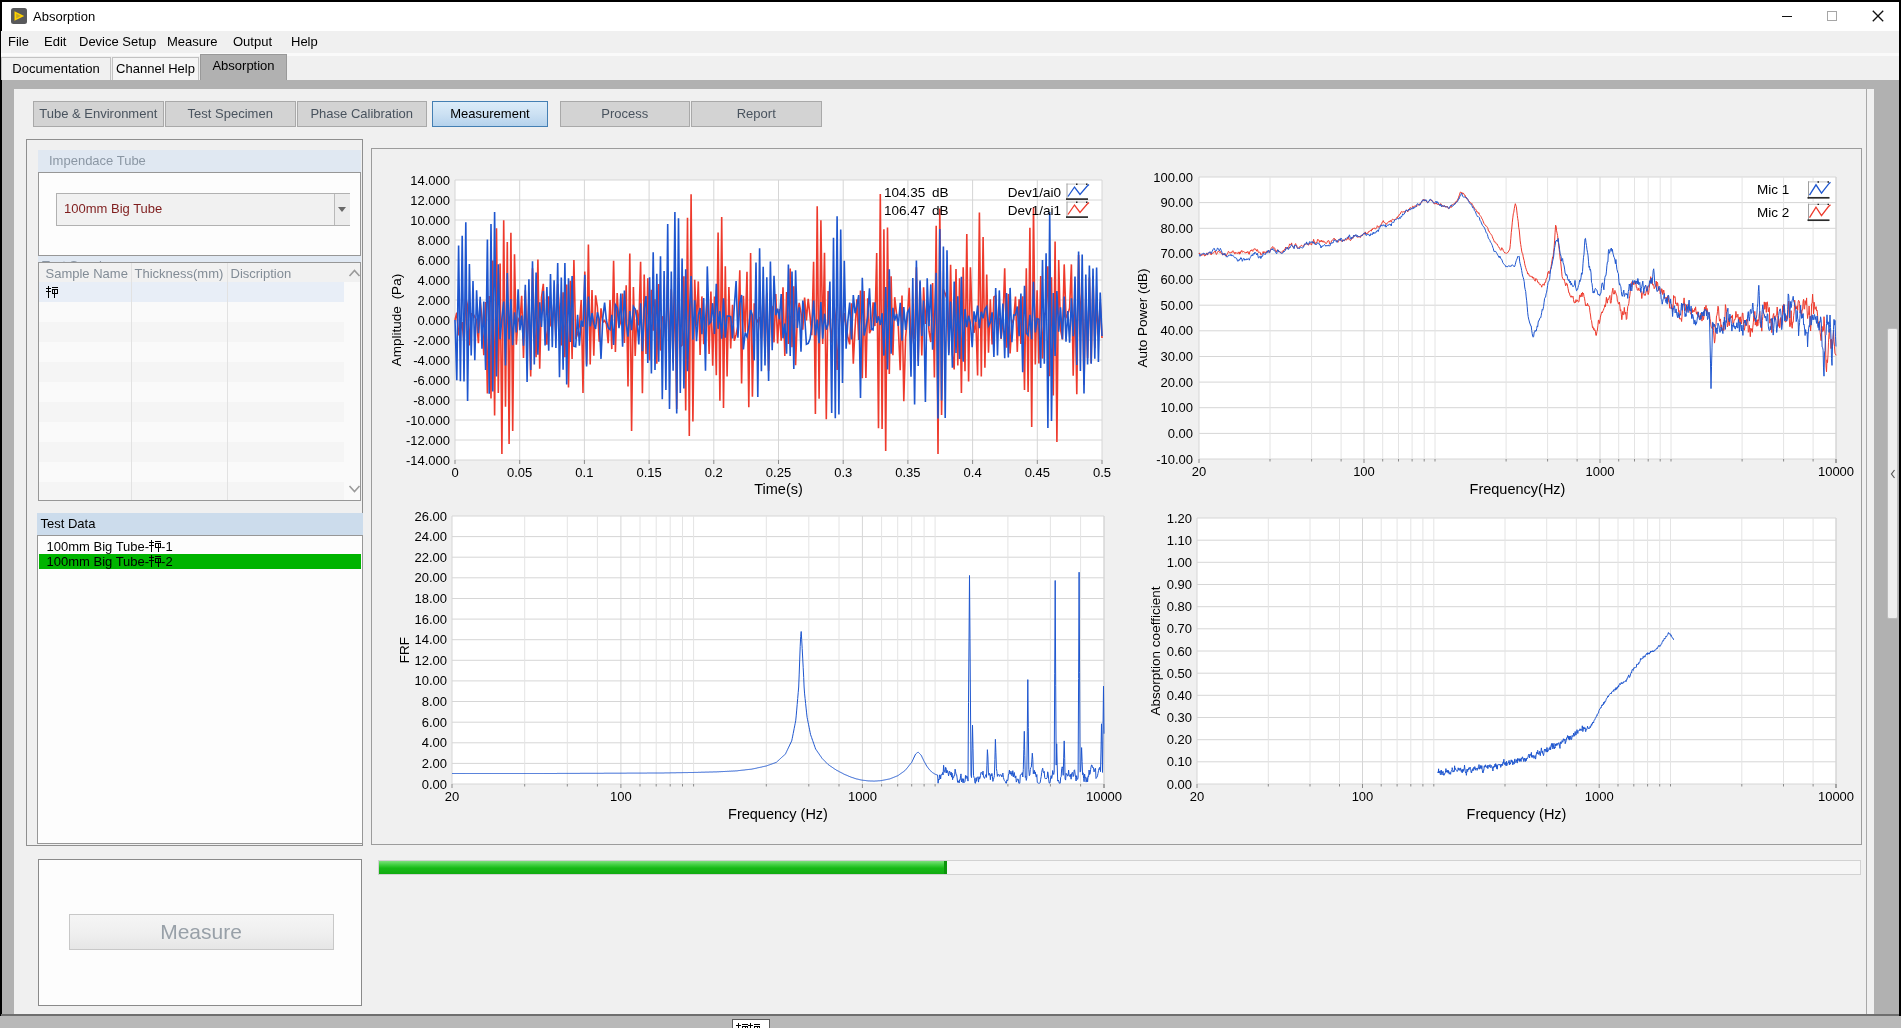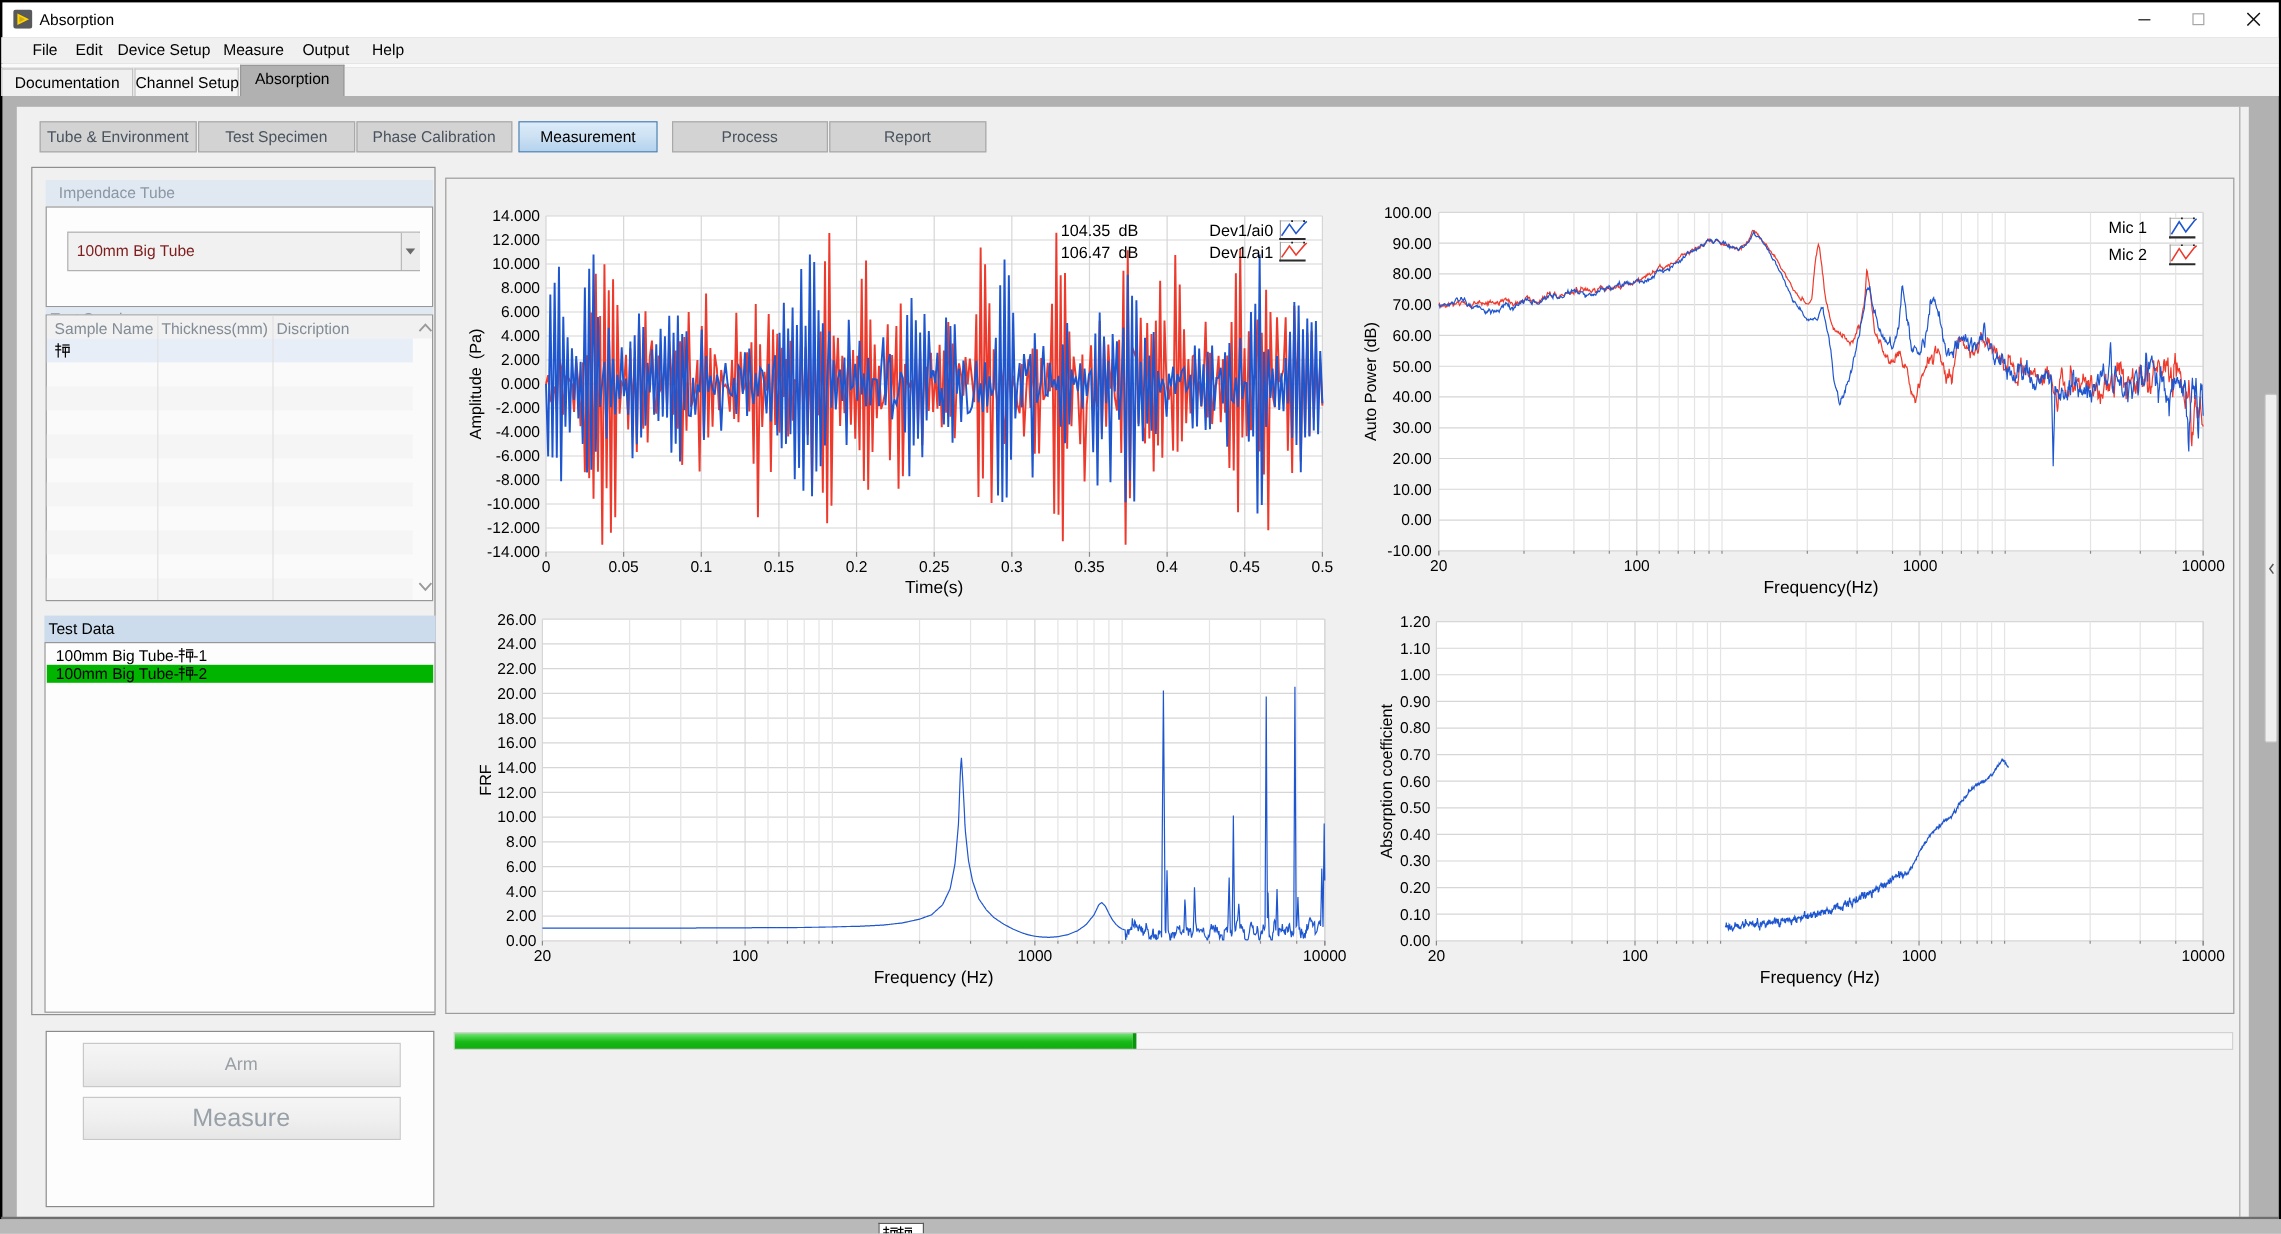--- a/index.html
+++ b/index.html
@@ -5,21 +5,21 @@
 * { margin:0; padding:0; box-sizing:border-box; }
 html,body { width:1901px; height:1028px; overflow:hidden; }
 body { font-family:"Liberation Sans", sans-serif; position:relative; background:#b1b1b1; }
 .abs { position:absolute; }
 #titlebar { left:0; top:0; width:1901px; height:31px; background:#fff; border-top:2px solid #000; }
 #title-ico { left:11px; top:8px; width:16px; height:16px; }
 #title-txt { left:33px; top:9px; font-size:13px; color:#000; }
 #btn-min { left:1782px; top:16px; width:10px; height:0; border-top:1.4px solid #111; }
 #btn-max { left:1827px; top:11px; width:10px; height:10px; border:1.2px solid #a6a6a6; }
 #menubar { left:1px; top:31px; width:1898px; height:22px; background:#f0f0f0; }
-.menu-item { position:absolute; top:34px; font-size:13px; color:#000;margin-left:19px; }
+.menu-item { position:absolute; top:34px; font-size:13px; color:#000; }
 #menu-sep { left:1px; top:53px; width:1898px; height:3px; background:#fafafa; }
 #tabstrip { left:1px; top:56px; width:1898px; height:24px; background:#f0f0f0; }
 .tab { position:absolute; font-size:13px; color:#000; text-align:center; white-space:nowrap; }
 #tab1 { left:1px; top:57px; width:110px; height:23px; background:#f0f0f0; border:1px solid #c2c2c2; border-bottom:none; line-height:22px; }
 #tab2 { left:112px; top:57px; width:87px; height:23px; background:#f5f5f5; border:1px solid #c2c2c2; border-bottom:none; line-height:22px; }
 #tab3 { left:200px; top:54px; width:87px; height:26px; background:#b1b1b1; border-left:1px solid #999; border-right:1px solid #999; border-top:1px solid #999; line-height:21px; }
 #panel { left:14px; top:89px; width:1860px; height:925px; background:#f0f0f0; }
 #panel-redge { left:1866px; top:89px; width:1px; height:925px; background:#a8a8a8; }
 #win-bottom { left:1px; top:1014px; width:1898px; height:2px; background:#6e6e6e; }
 #below-win { left:0; top:1016px; width:1901px; height:12px; background:#b9b9b9; }
@@ -86,21 +86,21 @@
 <div class="abs" id="menubar"></div>
 <div class="abs menu-item" style="left:8px">File</div>
 <div class="abs menu-item" style="left:44px">Edit</div>
 <div class="abs menu-item" style="left:79px">Device Setup</div>
 <div class="abs menu-item" style="left:167px">Measure</div>
 <div class="abs menu-item" style="left:233px">Output</div>
 <div class="abs menu-item" style="left:291px">Help</div>
 <div class="abs" id="menu-sep"></div>
 <div class="abs" id="tabstrip"></div>
 <div class="abs tab" id="tab1">Documentation</div>
-<div class="abs tab" id="tab2">Channel Setup</div>
+<div class="abs tab" id="tab2">Channel Help</div>
 <div class="abs tab" id="tab3">Absorption</div>
 <div class="abs" id="panel"></div>
 <div class="abs" id="panel-redge"></div>
 <div class="abs tabbtn" style="left:33px;width:130.5px">Tube &amp; Environment</div>
 <div class="abs tabbtn" style="left:165px;width:130.5px">Test Specimen</div>
 <div class="abs tabbtn" style="left:296.5px;width:130.5px">Phase Calibration</div>
 <div class="abs tabbtn" id="tb4" style="left:432px;width:116px">Measurement</div>
 <div class="abs tabbtn" style="left:559.5px;width:130.5px">Process</div>
 <div class="abs tabbtn" style="left:691px;width:130.5px">Report</div>
 <div class="abs" id="sidebar"></div>
@@ -130,21 +130,20 @@
   <svg class="abs" style="left:309px;top:221px" width="13" height="9">
       <polyline points="1.5,2 6.5,7.5 11.5,2" fill="none" stroke="#9a9a9a" stroke-width="1.6"></polyline>
     </svg>
 </div>
 <div class="abs" id="hdr3">Test Data</div>
 <div class="abs" id="list">
   <div class="litem" style="top:3px;padding-left:8px">100mm Big Tube-<span class="fake-cjk"></span>-1</div>
   <div class="litem" id="li2" style="top:18px;padding-left:8px">100mm Big Tube-<span class="fake-cjk"></span>-2</div>
 </div>
 <div class="abs" id="btnpanel">
-  <div class="sbtn" id="btn-arm">Arm</div>
   <div class="sbtn" id="btn-measure">Measure</div>
 </div>
 <div class="abs" id="chartbox"></div>
 <svg width="1489" height="695" viewBox="372 149 1489 695" style="position:absolute;left:372px;top:149px">
     <rect x="455" y="180" width="647" height="280" fill="#ffffff"></rect>
     <line x1="455.0" y1="180.0" x2="1102.0" y2="180.0" stroke="#d6d6d6" stroke-width="1"></line>
     <line x1="455.0" y1="200.0" x2="1102.0" y2="200.0" stroke="#d6d6d6" stroke-width="1"></line>
     <line x1="455.0" y1="220.0" x2="1102.0" y2="220.0" stroke="#d6d6d6" stroke-width="1"></line>
     <line x1="455.0" y1="240.0" x2="1102.0" y2="240.0" stroke="#d6d6d6" stroke-width="1"></line>
     <line x1="455.0" y1="260.0" x2="1102.0" y2="260.0" stroke="#d6d6d6" stroke-width="1"></line>

